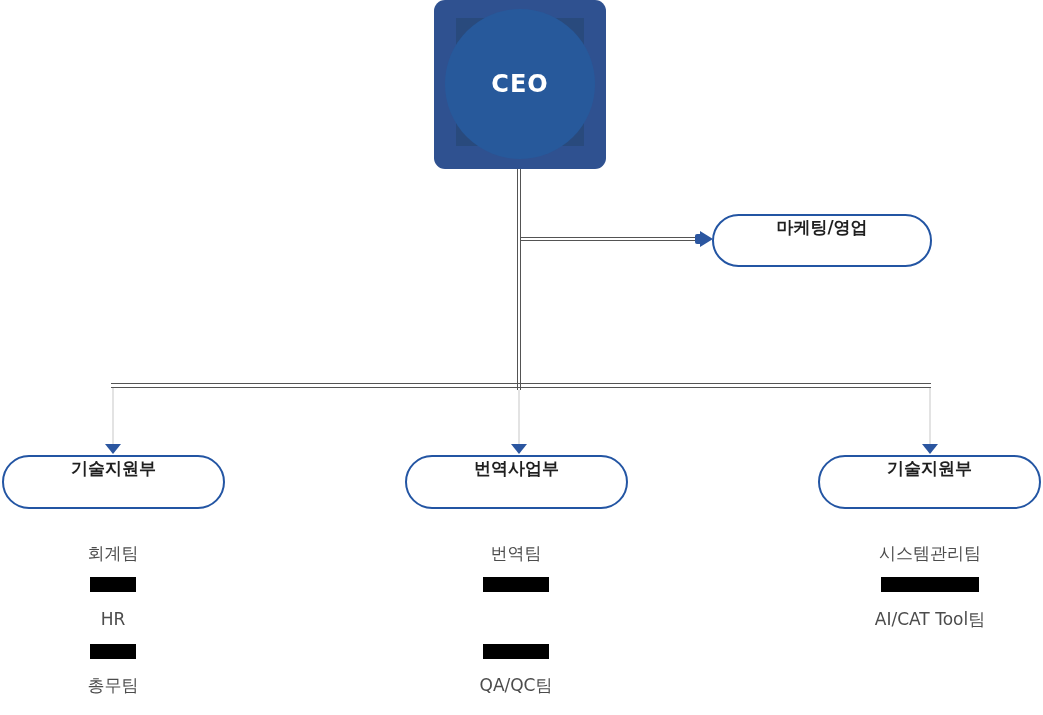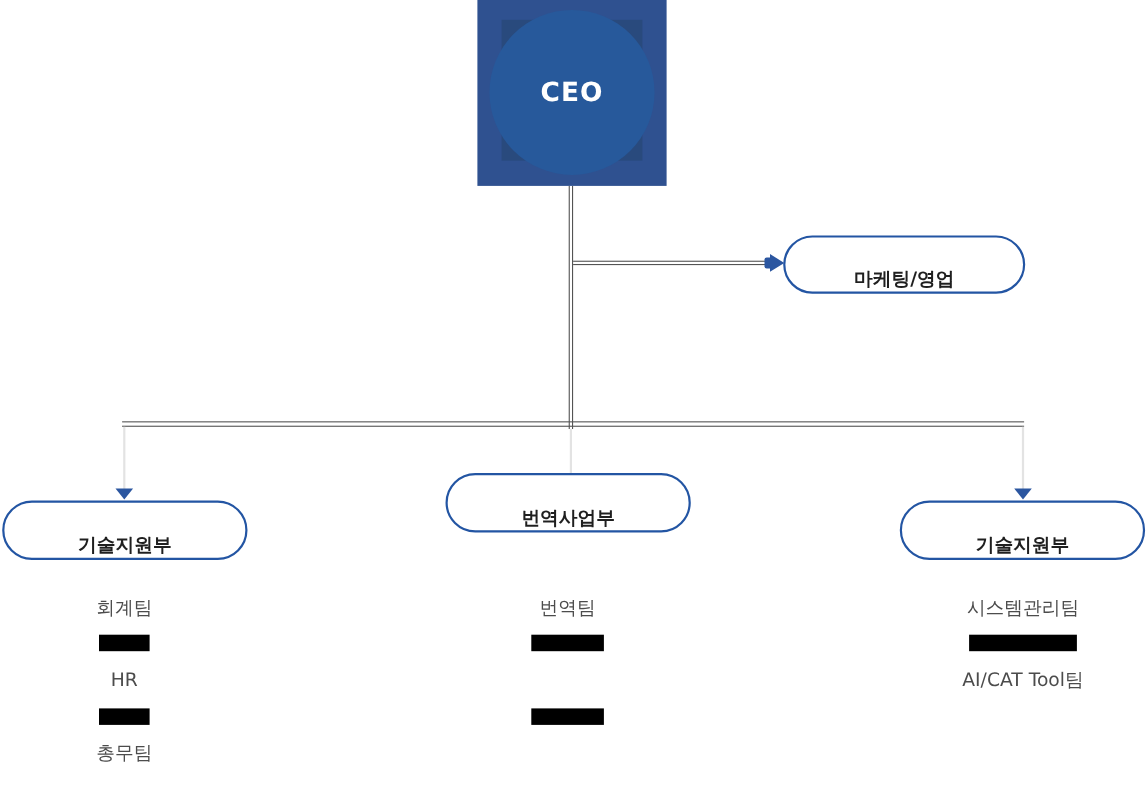--- a/index.html
+++ b/index.html
@@ -5,20 +5,21 @@
   html,body { margin:0; padding:0; background:#ffffff; }
   .stage {
     position:relative; width:1043px; height:715px; overflow:hidden;
     background:#ffffff;
     font-family:"DejaVu Sans","Liberation Sans",sans-serif;
   }
   
   .ceo {
     position:absolute; left:434px; top:0; width:172px; height:169px;
     background:#2f5190;
+    border-radius:11px;
   }
   .ceo-inner-square {
     position:absolute; left:22px; top:18px; width:128px; height:128px;
     background:#294a7d;
   }
   .ceo-circle {
     position:absolute; left:11px; top:9px; width:150px; height:150px;
     border-radius:50%; background:#27599b;
     display:flex; align-items:center; justify-content:center;
   }
@@ -51,26 +52,26 @@
   }
   .arr-down {
     position:absolute; width:0; height:0;
     border-left:8px solid transparent; border-right:8px solid transparent;
     border-top:10px solid #2b56a0;
   }
   
   .pill {
     position:absolute; box-sizing:border-box; height:54px;
     border:2px solid #2355a3; border-radius:27px; background:#ffffff;
-    display:flex; align-items:flex-end; justify-content:center;
+    display:flex; align-items:flex-start; justify-content:center;
     font-size:17px; font-weight:700; color:#1f1f1f;
   }
   .pill-marketing { left:712px; top:214px; width:220px; height:53px; }
   .pill-d1 { left:2px;   top:455px; width:223px; }
-  .pill-d2 { left:405px; top:430px; width:223px; }
+  .pill-d2 { left:405px; top:455px; width:223px; }
   .pill-d3 { left:818px; top:455px; width:223px; }
   
   .team-col { position:absolute; top:538px; width:240px; height:170px; }
   .team-col-1 { left:-7px; }
   .team-col-2 { left:396px; }
   .team-col-3 { left:810px; }
   .team-label {
     position:absolute; left:0; width:100%; text-align:center;
     font-size:17px; color:#4c4c4c; line-height:18px;
   }
@@ -133,20 +134,21 @@
     <div class="redbar rb-r1 rb-w1"></div>
     <div class="team-label tl-r2">HR</div>
     <div class="redbar rb-r2 rb-w1"></div>
     <div class="team-label tl-r3">총무팀</div>
   </div>
 
   <div class="team-col team-col-2">
     <div class="team-label tl-r1">번역팀</div>
     <div class="redbar rb-r1 rb-w2"></div>
     <div class="redbar rb-r2 rb-w2"></div>
+    <div class="team-label tl-r3">QA/QC팀</div>
   </div>
 
   <div class="team-col team-col-3">
     <div class="team-label tl-r1">시스템관리팀</div>
     <div class="redbar rb-r1 rb-w3"></div>
     <div class="team-label tl-r2">AI/CAT Tool팀</div>
   </div>
 
 </div>
 

